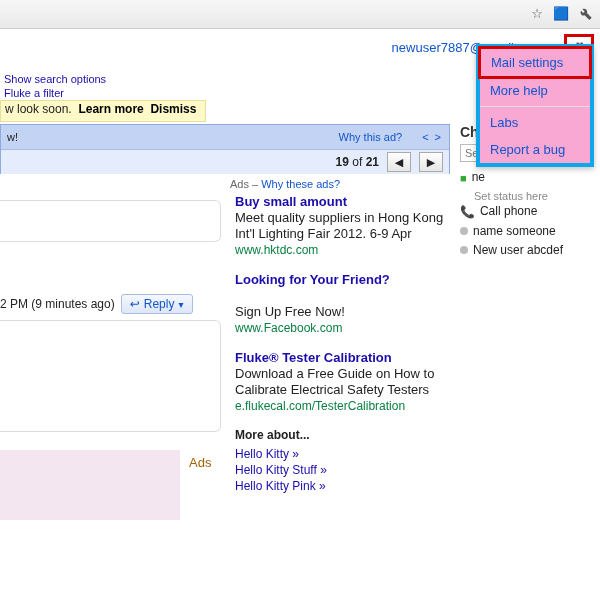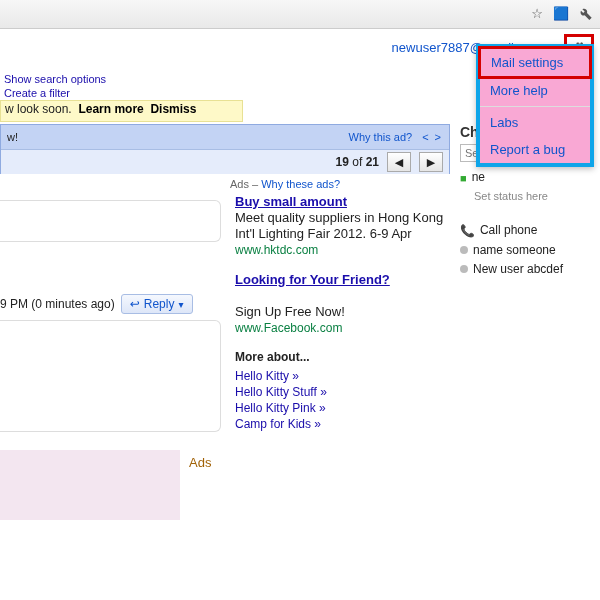--- a/index.html
+++ b/index.html
@@ -6,52 +6,52 @@
   a{color:#1155cc;cursor:pointer}
   .chrome-bar{position:absolute;top:0;left:0;right:0;height:28px;background:linear-gradient(#f7f7f7,#e9e9e9);border-bottom:1px solid #ccc}
   .chrome-icons{position:absolute;right:6px;top:4px;display:flex;gap:6px;align-items:center}
   .chrome-icons span{width:18px;height:18px;display:flex;align-items:center;justify-content:center;color:#555}
   .gear-box{position:absolute;top:34px;right:6px;width:24px;height:24px;border:3px solid #d40000;display:flex;align-items:center;justify-content:center;cursor:pointer}
   .gear-box svg{fill:#555}
   .account-email{position:absolute;top:40px;right:44px;color:#1155cc;cursor:pointer}
   .caret{color:#888;font-size:10px;margin-left:4px}
   .search-opts{position:absolute;top:72px;left:4px;font-size:11px;line-height:14px}
   .search-opts a{color:#1a0dab}
-  .yellow-bar{position:absolute;top:100px;left:0;width:243px;height:22px;background:#fef9c8;border:1px solid #e8e194;font-size:12px;padding:1px 4px;box-sizing:border-box;white-space:nowrap;overflow:hidden}
+  .yellow-bar{position:absolute;top:100px;left:0;width:206px;height:22px;background:#fef9c8;border:1px solid #e8e194;font-size:12px;padding:1px 4px;box-sizing:border-box;white-space:nowrap;overflow:hidden}
   .yellow-bar b{color:#000}
   .blue-bar{position:absolute;top:124px;left:0;width:450px;height:50px;background:#c3d3f4;border:1px solid #8faae0;box-sizing:border-box}
   .blue-top{height:24px;display:flex;align-items:center;justify-content:space-between;padding:0 6px;font-size:11px}
   .blue-top a{font-size:11px}
   .nav-arrows{display:flex;gap:2px;align-items:center}
   .nav-arrows span{color:#1155cc;cursor:pointer;padding:0 2px}
   .blue-bot{height:24px;background:#e5ecfb;border-top:1px solid #a8bde4;display:flex;align-items:center;justify-content:flex-end;padding:0 6px;font-size:12px;gap:8px}
   .pager-btn{border:1px solid #aaa;background:linear-gradient(#fff,#e6e6e6);width:22px;height:18px;display:flex;align-items:center;justify-content:center;cursor:pointer;font-size:11px}
   .ads-row{position:absolute;top:178px;left:230px;font-size:11px;color:#666}
   .ads-row a{font-size:11px}
   .ads-col{position:absolute;top:194px;left:235px;width:210px;font-size:13px}
   .ad{margin-bottom:14px;line-height:16px}
-  .ad-title{color:#1a0dab;text-decoration:underline;font-weight:bold;cursor:pointer}
+  .ad-title{color:#1a0dab;font-weight:bold;cursor:pointer}
   .ad-url{color:#0b8043;font-size:12px}
   .more-about{font-weight:bold;font-size:12px;margin-top:0;margin-bottom:4px}
   .more-links a{display:block;font-size:12px;line-height:16px;color:#1a0dab}
   .time-row{position:absolute;top:294px;left:0;font-size:12px;display:flex;align-items:center;gap:6px}
   .reply-btn{border:1px solid #a8bde4;background:linear-gradient(#f5f8fe,#dde6f8);padding:2px 8px;border-radius:3px;color:#1155cc;cursor:pointer;display:flex;align-items:center;gap:4px;font-size:12px}
   .reply-btn .tri{color:#1155cc;font-size:10px}
   .ads-label{position:absolute;top:455px;left:189px;font-size:13px;color:#a16207}
   .pink-box{position:absolute;top:450px;left:0;width:180px;height:70px;background:#f3e6f0}
   .chat-col{position:absolute;top:124px;left:460px;width:130px;font-size:12px}
   .chat-title{font-weight:bold;font-size:14px;color:#333}
   .chat-search{width:100%;margin-top:4px;border:1px solid #bbb;padding:2px 4px;font-size:11px;box-sizing:border-box;color:#888}
   .chat-list{margin-top:8px}
   .chat-item{display:flex;align-items:flex-start;gap:5px;margin-bottom:4px;line-height:15px}
   .dot{width:8px;height:8px;border-radius:50%;display:inline-block;margin-top:3px}
   .dot.grey{background:#bbb}
   .cam{color:#3a3;font-size:11px;margin-top:1px}
   .phone{color:#3a3;font-size:12px;margin-top:1px}
-  .status-txt{color:#888;font-size:11px;margin-left:14px;margin-bottom:21px}
+  .status-txt{color:#888;font-size:11px;margin-left:14px;margin-bottom:2px}
   .dropdown{position:absolute;top:44px;right:6px;width:110px;background:#f9a8d4;border:4px solid #0ea5e9;box-shadow:0 2px 6px rgba(0,0,0,0.25);z-index:50}
   .dropdown .item{padding:6px 10px;font-size:13px;color:#1155cc;cursor:pointer}
   .dropdown .sep{border-top:1px solid #ddd;margin:2px 0}
   .dropdown .highlight{border:3px solid #d40000;margin:-2px}
   .left-border{position:absolute;top:200px;left:0;width:220px;height:40px;border:1px solid #ddd;border-left:none;border-radius:0 6px 6px 0}
   .left-border2{position:absolute;top:320px;left:0;width:220px;height:110px;border:1px solid #ddd;border-left:none;border-radius:0 6px 6px 0}
 </style>
 </head>
 <body>
 
@@ -79,53 +79,53 @@
 <div class="dropdown">
   <div class="item highlight">Mail settings</div>
   <div class="item">More help</div>
   <div class="sep"></div>
   <div class="item">Labs</div>
   <div class="item">Report a bug</div>
 </div>
 
 <div class="search-opts">
   <a>Show search options</a><br>
-  <a>Create a filter</a>
+  <a>Fluke a filter</a>
 </div>
 
 <div class="yellow-bar">
   <span>w look soon.</span>&nbsp;
   <a><b>Learn more</b></a>&nbsp;
   <a><b>Dismiss</b></a>
 </div>
 
 <div class="blue-bar">
   <div class="blue-top">
     <span>w!</span>
-    <span style="display:flex;align-items:center;gap:8px">
+    <span style="display:flex;align-items:center;gap:18px">
       <a>Why this ad?</a>
       <span class="nav-arrows">
         <span>&lt;</span>
         <span>&gt;</span>
       </span>
     </span>
   </div>
   <div class="blue-bot">
     <span>
       <b>19</b><span> of </span><b>21</b>
     </span>
     <div class="pager-btn">◀</div>
     <div class="pager-btn">▶</div>
   </div>
 </div>
 
 <div class="left-border"></div>
 
 <div class="time-row">
-  <span>9 PM (0 minutes ago)</span>
+  <span>2 PM (9 minutes ago)</span>
   <div class="reply-btn">
     <span>↩</span>
     <span>Reply</span>
     <span class="tri">▾</span>
   </div>
 </div>
 
 <div class="left-border2"></div>
 
 <div class="pink-box"></div>
@@ -141,26 +141,31 @@
     <span>Meet quality suppliers in Hong Kong</span><br>
     <span>Int'l Lighting Fair 2012. 6-9 Apr</span><br>
     <span class="ad-url">www.hktdc.com</span>
   </div>
   <div class="ad">
     <span class="ad-title">Looking for Your Friend?</span><br>
     <br>
     <span>Sign Up Free Now!</span><br>
     <span class="ad-url">www.Facebook.com</span>
   </div>
+  <div class="ad">
+    <span class="ad-title">Fluke® Tester Calibration</span><br>
+    <span>Download a Free Guide on How to</span><br>
+    <span>Calibrate Electrical Safety Testers</span><br>
+    <span class="ad-url">e.flukecal.com/TesterCalibration</span>
+  </div>
   <div class="more-about">More about...</div>
   <div class="more-links">
     <a>Hello Kitty »</a>
     <a>Hello Kitty Stuff »</a>
     <a>Hello Kitty Pink »</a>
-    <a>Camp for Kids »</a>
   </div>
 </div>
 
 <div class="chat-col">
   <div class="chat-title">Chat</div>
   <input class="chat-search" placeholder="Sea" style="">
   <div class="chat-list">
     <div class="chat-item">
       <span class="cam">■</span>
       <span>ne</span>

